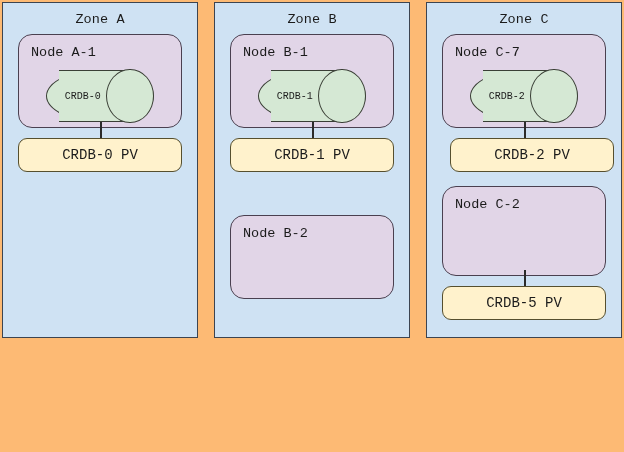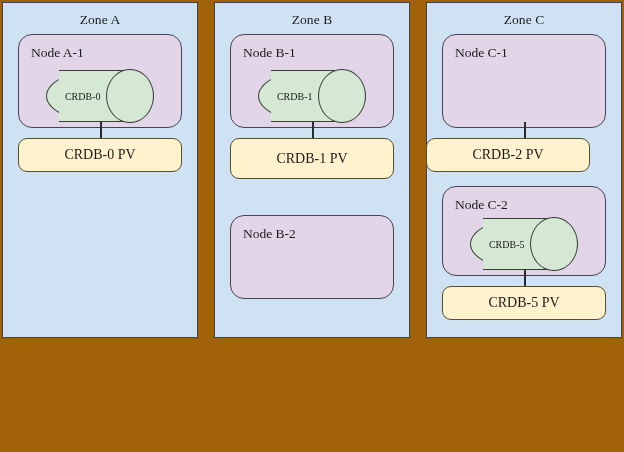--- a/index.html
+++ b/index.html
@@ -4,23 +4,23 @@
 <style>
   html, body {
     margin: 0;
     padding: 0;
     background: #000000;
   }
   #canvas {
     position: relative;
     width: 624px;
     height: 452px;
-    background: #a16207;
+    background: #fdba74;
     overflow: hidden;
-    font-family: Liberation Serif, serif;
+    font-family: Liberation Mono, monospace;
   }
 
   
   .zone {
     position: absolute;
     background: #cfe2f3;
     border: 1.2px solid #3d4450;
     box-sizing: border-box;
   }
   .zone-label {
@@ -148,42 +148,42 @@
     <div class="node" style="left: 230px; top: 34px; width: 164px; height: 94px;">
       <div class="node-label">Node B-1</div>
     </div>
     <div class="cyl" style="left: 258px; top: 70px; width: 108px; height: 52px;">
       <div class="cyl-body"></div>
       <div class="cyl-rect"></div>
       <div class="cyl-cap"></div>
       <div class="cyl-label">CRDB-1</div>
     </div>
     <div class="connector" style="left: 312px; top: 122px; height: 16px;"></div>
-    <div class="pv" style="left: 230px; top: 138px; width: 164px; height: 41px; text-align: center;">
+    <div class="pv" style="left: 230px; top: 138px; width: 164px; height: 34px; text-align: center;">
       <div class="pv-label">CRDB-1 PV</div>
     </div>
     <div class="node" style="left: 230px; top: 186px; width: 164px; height: 84px; margin-top: 29px;">
       <div class="node-label">Node B-2</div>
     </div>
     <div class="zone" style="left: 426px; top: 2px; width: 196px; height: 336px;">
       <div class="zone-label">Zone C</div>
     </div>
     <div class="node" style="left: 442px; top: 34px; width: 164px; height: 94px;">
-      <div class="node-label">Node C-1</div>
+      <div class="node-label">Node C-7</div>
+    </div>
+    <div class="cyl" style="left: 470px; top: 70px; width: 108px; height: 52px;">
+      <div class="cyl-body"></div>
+      <div class="cyl-rect"></div>
+      <div class="cyl-cap"></div>
+      <div class="cyl-label">CRDB-2</div>
     </div>
     <div class="connector" style="left: 524px; top: 122px; height: 16px;"></div>
-    <div class="pv" style="left: 426px; top: 138px; width: 164px; height: 34px;">
+    <div class="pv" style="left: 450px; top: 138px; width: 164px; height: 34px;">
       <div class="pv-label">CRDB-2 PV</div>
     </div>
     <div class="node" style="left: 442px; top: 186px; width: 164px; height: 90px;">
       <div class="node-label">Node C-2</div>
-    </div>
-    <div class="cyl" style="left: 470px; top: 218px; width: 108px; height: 52px;">
-      <div class="cyl-body"></div>
-      <div class="cyl-rect"></div>
-      <div class="cyl-cap"></div>
-      <div class="cyl-label">CRDB-5</div>
     </div>
     <div class="connector" style="left: 524px; top: 270px; height: 16px;"></div>
     <div class="pv" style="left: 442px; top: 286px; width: 164px; height: 34px;">
       <div class="pv-label">CRDB-5 PV</div>
     </div>
   </div>
 
 </body></html>

